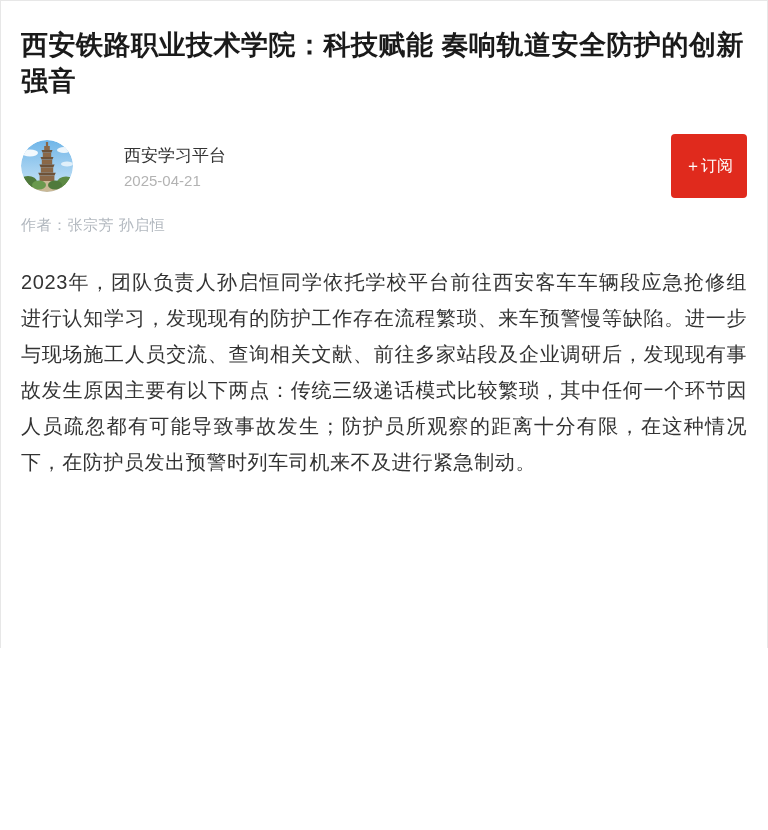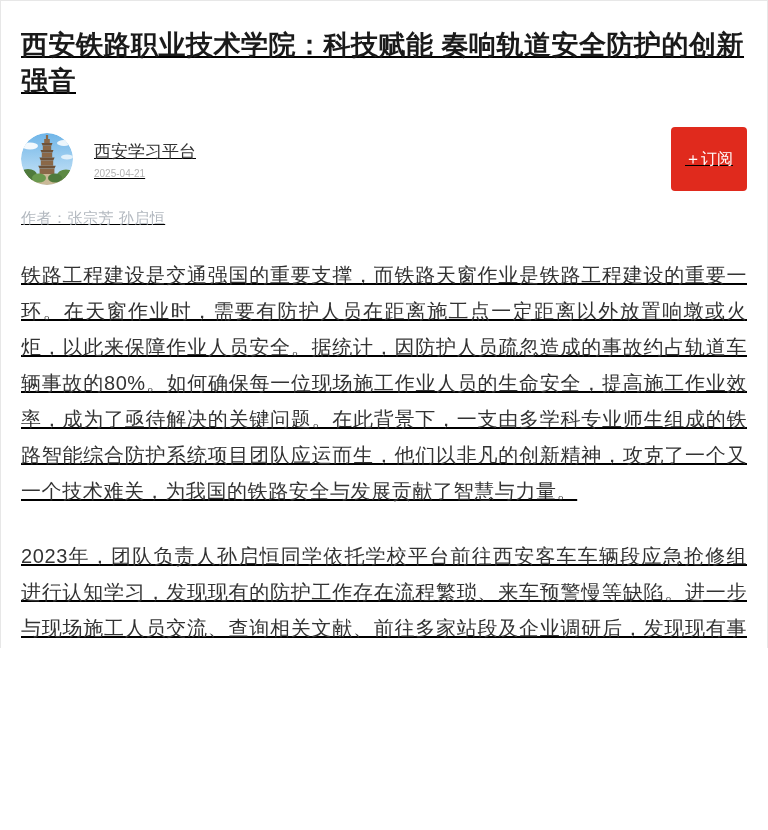--- a/index.html
+++ b/index.html
@@ -11,21 +11,20 @@
     overflow: hidden;
   }
   .page {
     width: 768px;
     height: 648px;
     background: #ffffff;
     border-top: 1px solid #e7e7e7;
     border-left: 1px solid #e7e7e7;
     border-right: 1px solid #e7e7e7;
     overflow: hidden;
-    text-decoration: underline;
   }
   .content { padding: 0 20px; }
 
   
   .article-title {
     margin-top: 26px;
     font-size: 27px;
     line-height: 36px;
     font-weight: 700;
     letter-spacing: 0.5px;
@@ -38,41 +37,42 @@
     display: flex;
     align-items: center;
     gap: 9px;
     font-size: 15px;
     color: #4a4a4a;
   }
   .badge-row svg { display: block; }
 
   
   .publisher-row {
-    margin-top: 28px;
+    margin-top: 35px;
     display: flex;
     align-items: center;
+    gap: 30px;
   }
   .avatar {
     width: 52px;
     height: 52px;
     border-radius: 50%;
     overflow: hidden;
     flex: 0 0 auto;
   }
   .avatar svg { display: block; }
   .publisher-meta { margin-left: 21px; }
   .publisher-name {
     font-size: 17px;
     color: #333333;
     font-weight: 500;
   }
   .publisher-date {
     margin-top: 5px;
-    font-size: 10px;
+    font-size: 15px;
     color: #b3b3b3;
   }
   .subscribe-button {
     margin-left: auto;
     background: #e02a1d;
     color: #ffffff;
     font-size: 16px;
     line-height: 1;
     padding: 24px 14px;
     border: none;
@@ -158,19 +158,18 @@
       </span>
       <div class="publisher-meta">
         <div class="publisher-name">西安学习平台</div>
         <div class="publisher-date">2025-04-21</div>
       </div>
       <button class="subscribe-button">＋订阅</button>
     </div>
 
     <div class="author-line">作者：张宗芳 孙启恒</div>
 
-    <p class="body-paragraph">铁路工程建设是交通强国的重要支撑，而铁路天窗作业是铁路工程建设的重要一环。在天窗作业时，需要有防护人员在距离施工点一定距离以外放置响墩或火炬，以此来保障作业人员安全。据统计，因防护人员疏忽造成的事故约占轨道车辆事故的80%。如何确保每一位现场施工作业人员的生命安全，提高施工作业效率，成为了亟待解决的关键问题。在此背景下，一支由多学科专业师生组成的铁路智能综合防护系统项目团队应运而生，他们以非凡的创新精神，攻克了一个又一个技术难关，为我国的铁路安全与发展贡献了智慧与力量。</p>
 
 
     <p class="body-paragraph">2023年，团队负责人孙启恒同学依托学校平台前往西安客车车辆段应急抢修组进行认知学习，发现现有的防护工作存在流程繁琐、来车预警慢等缺陷。进一步与现场施工人员交流、查询相关文献、前往多家站段及企业调研后，发现现有事故发生原因主要有以下两点：传统三级递话模式比较繁琐，其中任何一个环节因人员疏忽都有可能导致事故发生；防护员所观察的距离十分有限，在这种情况下，在防护员发出预警时列车司机来不及进行紧急制动。</p>
 
   </div>
 </div>
 
 </body></html>

